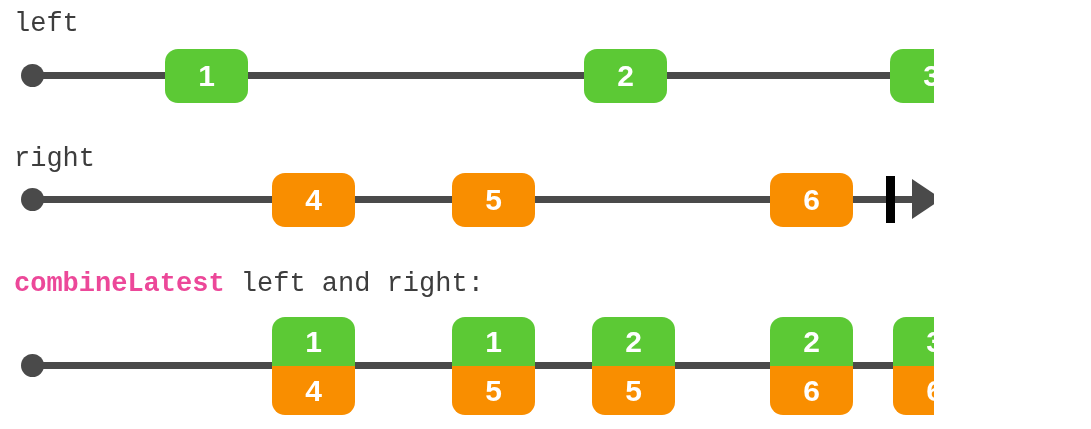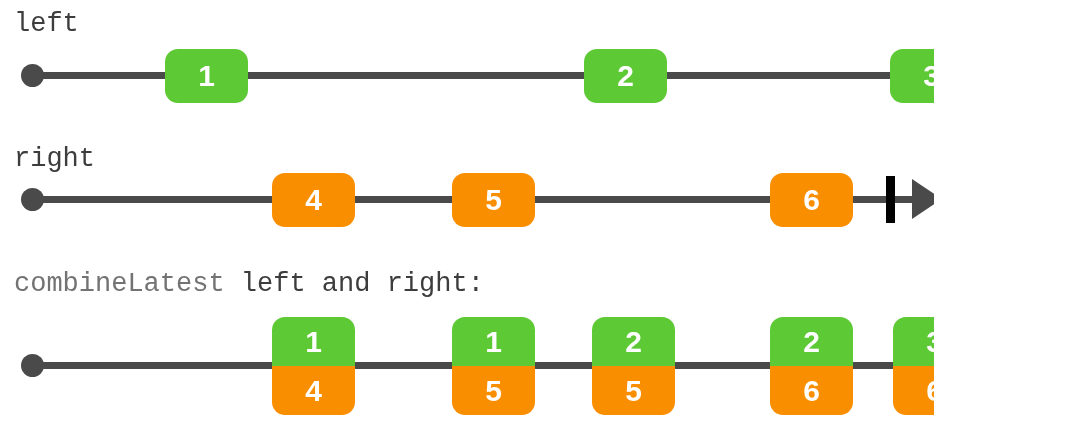--- a/index.html
+++ b/index.html
@@ -26,22 +26,22 @@
     position: absolute;
     left: 14px;
     font-family: "Liberation Mono", "DejaVu Sans Mono", monospace;
     font-size: 27px;
     line-height: 32px;
     color: #3d3d3d;
     white-space: pre;
     letter-spacing: 0px;
   }
   .row-label .bold {
-    font-weight: normal;
-    color: #737373;
+    font-weight: bold;
+    color: #ec4899;
   }
 
   
   .timeline {
     position: absolute;
     left: 0;
     width: 1091px;
     height: 90px;
   }
   .tl-line {

